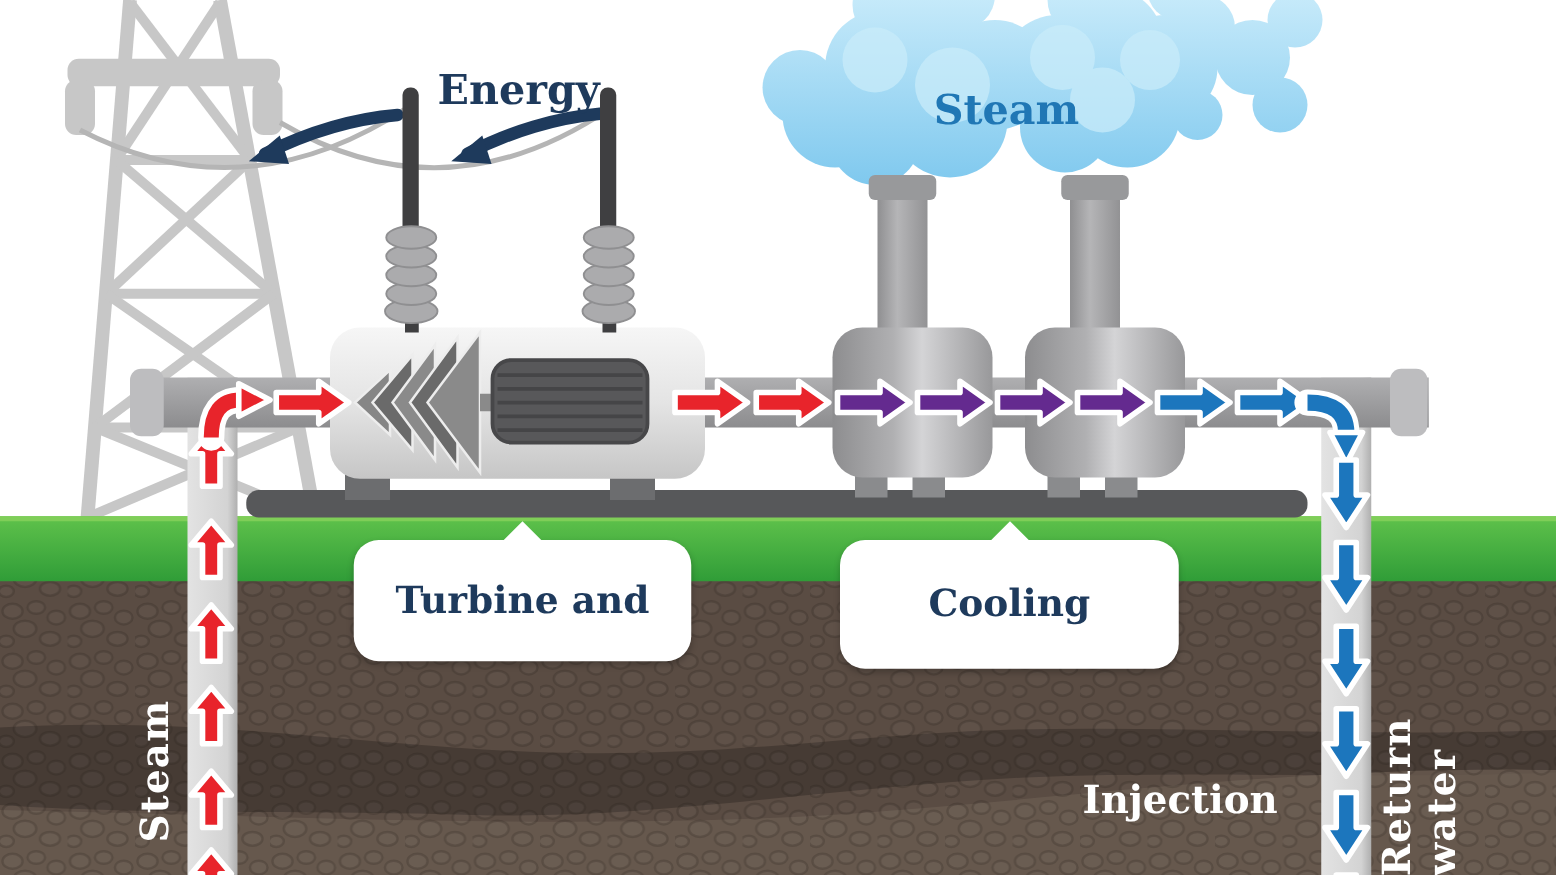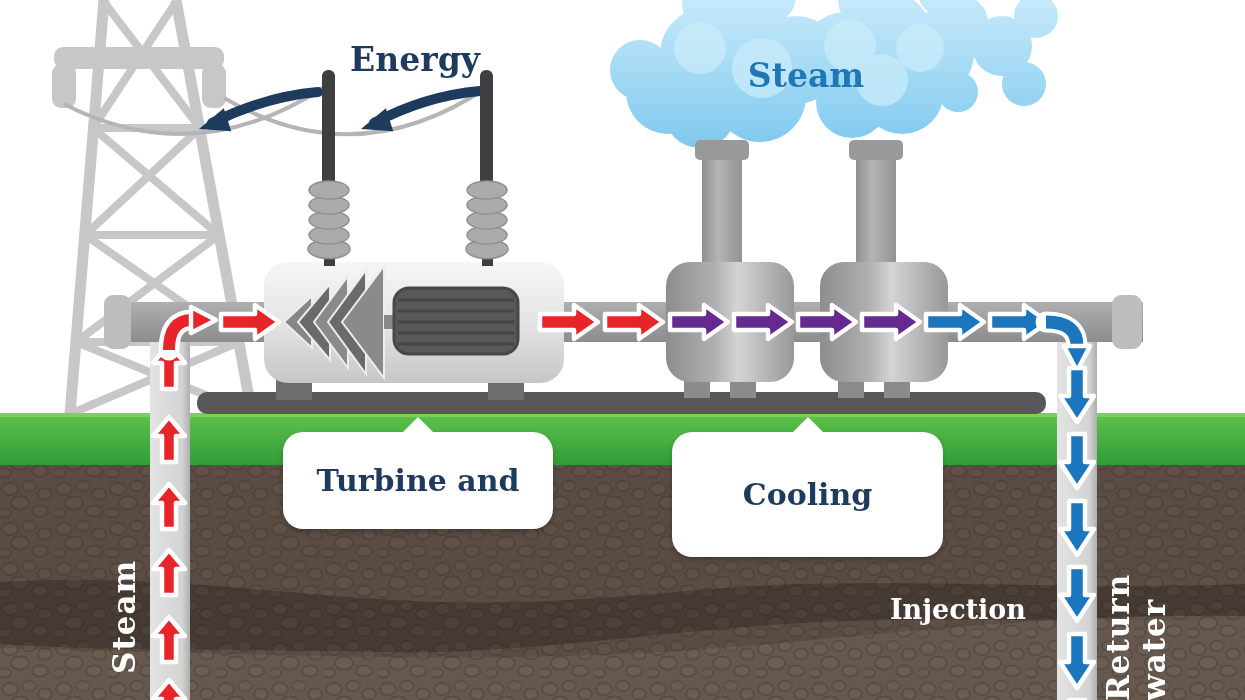--- a/index.html
+++ b/index.html
@@ -13,36 +13,36 @@
   .ab{fill:var(--arrow-blue);stroke:#fff;stroke-width:4.5;stroke-linejoin:round;}
   .curve-w{stroke:#fff;stroke-width:21;fill:none;stroke-linecap:round;}
   .curve-r{stroke:var(--arrow-red);stroke-width:12;fill:none;stroke-linecap:butt;}
   .curve-b{stroke:var(--arrow-blue);stroke-width:13;fill:none;stroke-linecap:butt;}
 
   
   .energy-line{stroke:var(--navy);stroke-width:10;fill:none;stroke-linecap:round;}
   .energy-head{fill:var(--navy);}
 
   
-  .lbl{position:absolute;text-align:center;}
+  .lbl{position:absolute;text-align:left;margin-top:12px;}
   .energy-lbl{left:350px;top:40px;width:130px;font-size:33px;color:var(--navy);}
   .cloud-lbl{left:747px;top:56px;width:118px;font-size:33px;color:var(--steam-text);}
   .bubble{position:absolute;background:#fff;border-radius:20px;display:flex;flex-direction:column;
           justify-content:center;gap:2px;text-align:center;color:var(--navy);font-size:30px;
           line-height:1.26;box-shadow:0 3px 5px rgba(0,0,0,.22);}
   .bubble::before{content:"";position:absolute;top:-15px;left:50%;margin-left:-16px;
           border-left:16px solid transparent;border-right:16px solid transparent;
           border-bottom:16px solid #fff;}
   .bubble-turbine{left:283px;top:432px;width:270px;height:97px;}
-  .bubble-cooling{left:672px;top:432px;width:271px;height:125px;}
+  .bubble-cooling{left:672px;top:432px;width:271px;height:103px;}
   .vlabel{position:absolute;writing-mode:vertical-rl;transform:rotate(180deg);
           color:var(--label-white);letter-spacing:1px;}
   .steam-well-lbl{left:106px;top:524px;height:150px;font-size:31px;}
   .return-well-lbl{left:1100px;top:466px;height:235px;font-size:31px;}
-  .injection-lbl{left:866px;top:594px;width:184px;font-size:27px;color:var(--label-white);line-height:1.22;}
+  .injection-lbl{left:866px;top:610px;width:184px;font-size:31px;color:var(--label-white);line-height:1.22;}
 </style>
 </head>
 <body>
 
 <div class="stage">
 
 <svg class="art" width="1245" height="700" viewBox="0 0 1245 700">
   <defs>
     <linearGradient id="grassGrad" x1="0" y1="0" x2="0" y2="1">
       <stop offset="0" stop-color="#5FC24B"></stop>

